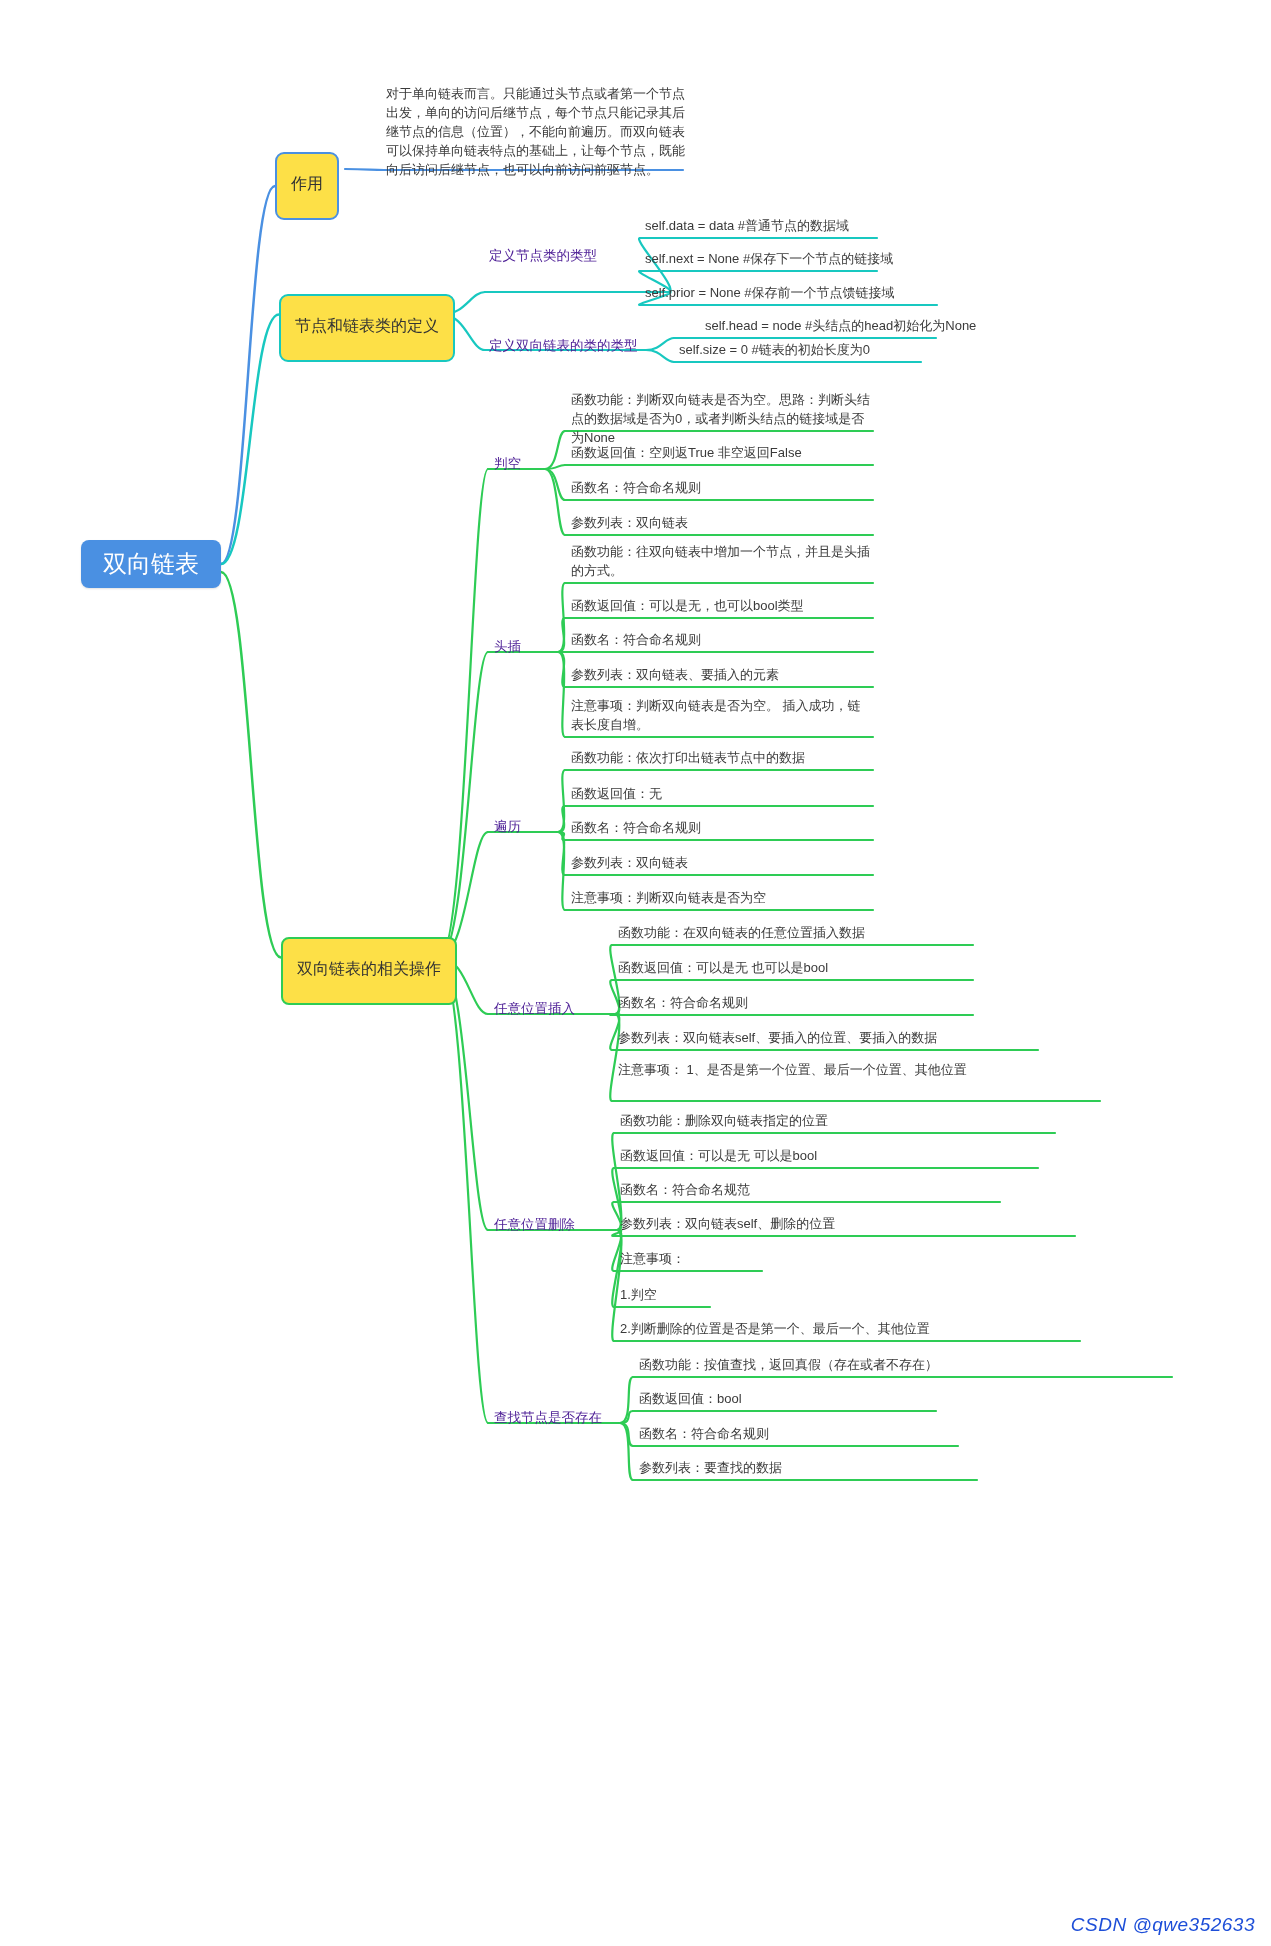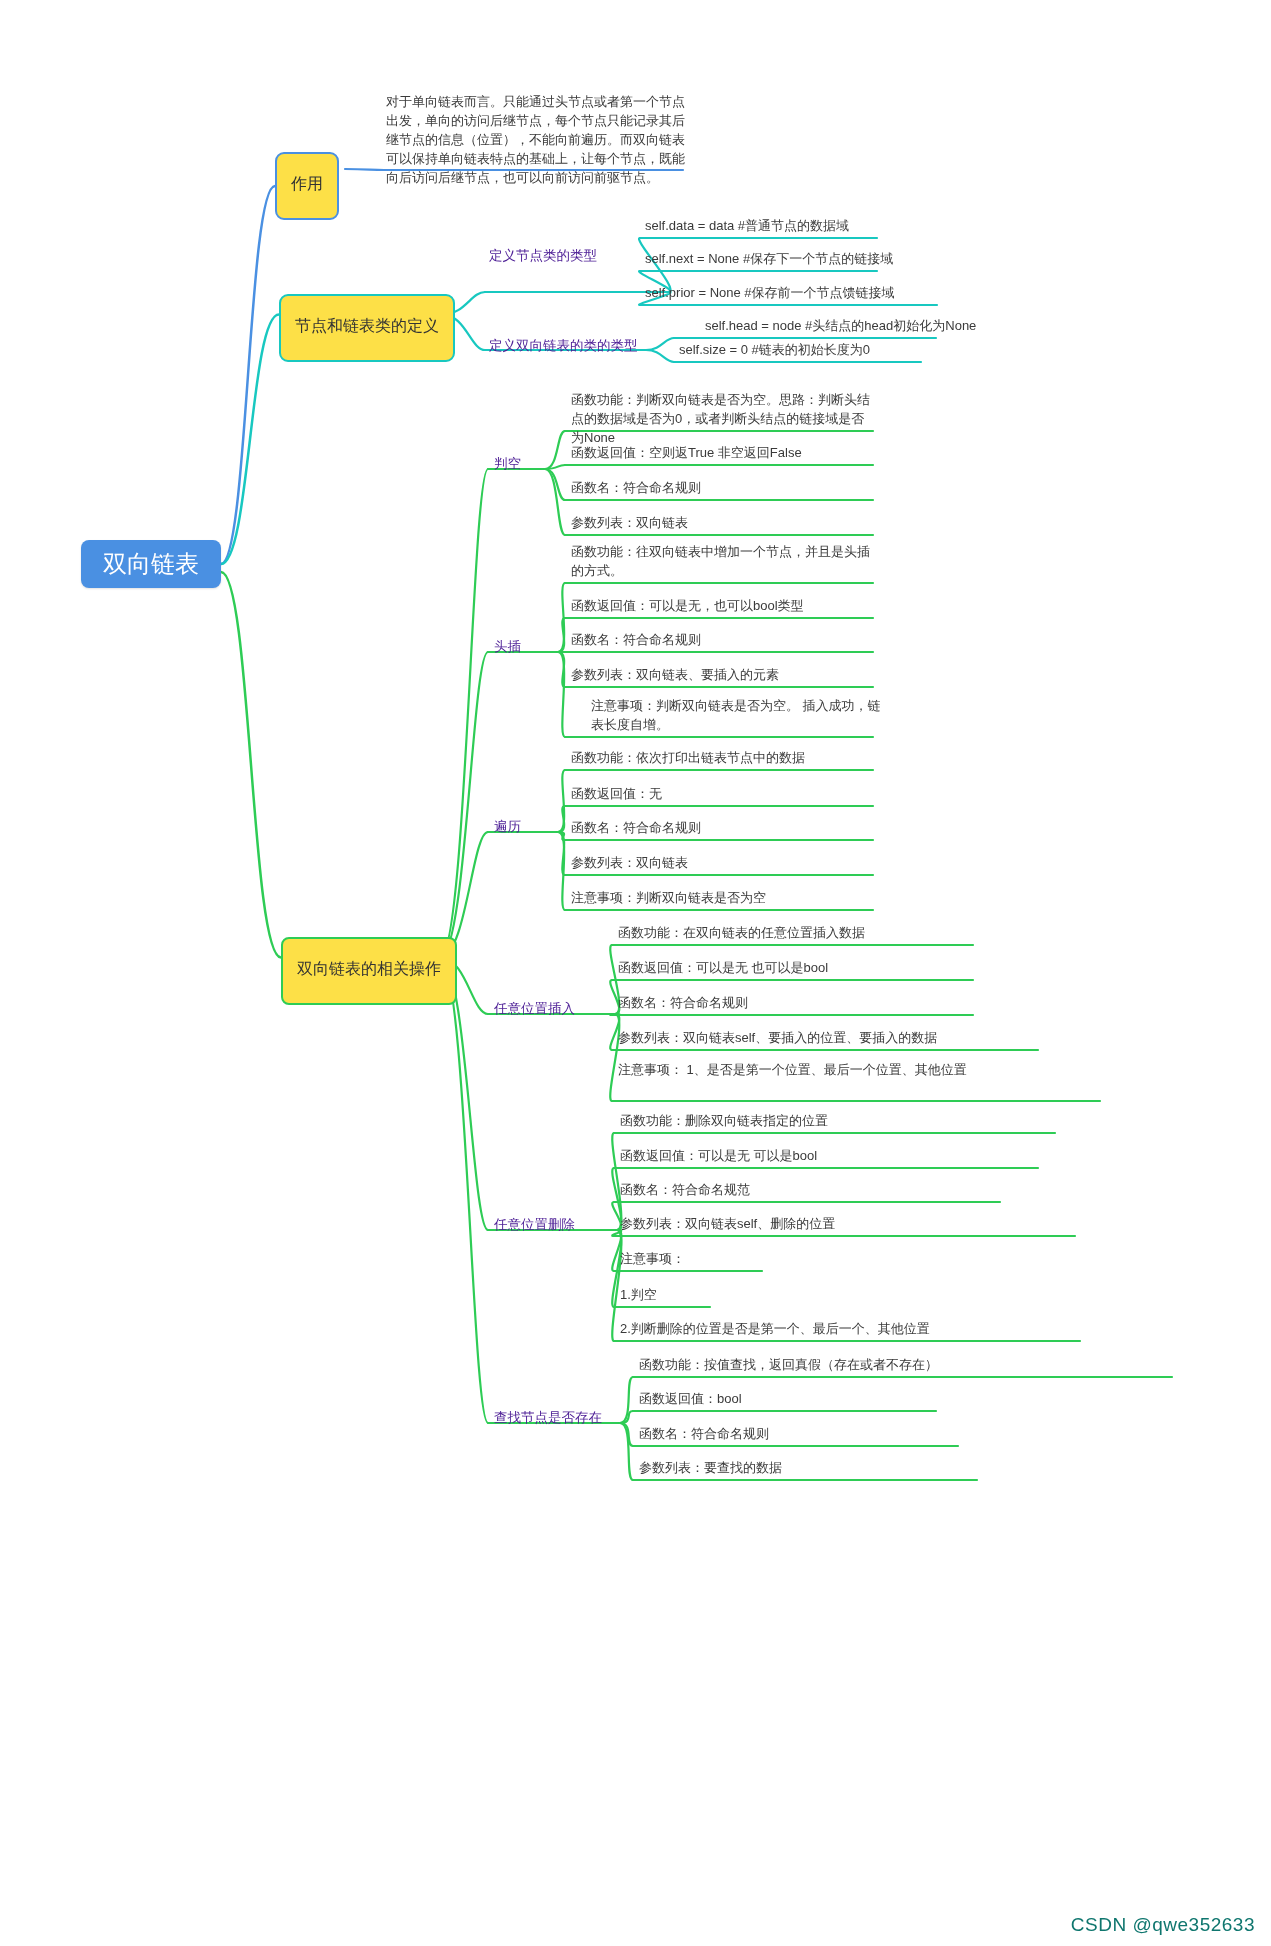--- a/index.html
+++ b/index.html
@@ -20,22 +20,22 @@
   .l1.green{border-color:#2ecc55;border-radius:8px;}
 
   
   .l2{position:absolute;font-size:13.5px;white-space:nowrap;color:#4c1d95;}
 
   
   .leaf{position:absolute;font-size:13px;color:#3a3a3a;line-height:19px;}
   .leaf.wrap{white-space:normal;}
   .leaf.nowrap{white-space:nowrap;}
 
-  .watermark{position:absolute;right:16px;bottom:10px;font-size:19px;color:#0f766e;
-             letter-spacing:.5px;}
+  .watermark{position:absolute;right:16px;bottom:10px;font-size:19px;color:#1d4ed8;
+             letter-spacing:.5px;font-style:italic;}
 </style>
 </head>
 <body>
 
 <div id="canvas">
   <svg class="links" viewBox="0 0 1271 1946">
       <path d="M221,564 C248,564 248,186 275,186" fill="none" stroke="#4a90e2" stroke-width="2.5" stroke-linecap="round"></path>
       <path d="M384,170 L683,170" fill="none" stroke="#4a90e2" stroke-width="2.2" stroke-linecap="round"></path>
       <path d="M345,169 C366.45,169 371.13,170 384,170" fill="none" stroke="#4a90e2" stroke-width="2.2" stroke-linecap="round"></path>
       <path d="M221,564 C250,564 250,314.5 279,314.5" fill="none" stroke="#18c8c0" stroke-width="2.5" stroke-linecap="round"></path>
@@ -122,41 +122,41 @@
       <path d="M620,1423 C634,1423 624.6,1377 633,1377" fill="none" stroke="#2ecc55" stroke-width="2.2" stroke-linecap="round"></path>
       <path d="M633,1411 L936,1411" fill="none" stroke="#2ecc55" stroke-width="2.2" stroke-linecap="round"></path>
       <path d="M620,1423 C634,1423 624.6,1411 633,1411" fill="none" stroke="#2ecc55" stroke-width="2.2" stroke-linecap="round"></path>
       <path d="M633,1446 L958,1446" fill="none" stroke="#2ecc55" stroke-width="2.2" stroke-linecap="round"></path>
       <path d="M620,1423 C634,1423 624.6,1446 633,1446" fill="none" stroke="#2ecc55" stroke-width="2.2" stroke-linecap="round"></path>
       <path d="M633,1480 L977,1480" fill="none" stroke="#2ecc55" stroke-width="2.2" stroke-linecap="round"></path>
       <path d="M620,1423 C634,1423 624.6,1480 633,1480" fill="none" stroke="#2ecc55" stroke-width="2.2" stroke-linecap="round"></path>
     </svg>
 <div class="root" style="left: 81px; top: 540px; width: 100px; text-align: center;">双向链表</div>
     <div class="l1 " style="left: 275px; top: 152px;">作用</div>
-    <div class="leaf wrap" style="left: 386px; top: 92px; width: 304px;">对于单向链表而言。只能通过头节点或者第一个节点出发，单向的访问后继节点，每个节点只能记录其后继节点的信息（位置），不能向前遍历。而双向链表可以保持单向链表特点的基础上，让每个节点，既能向后访问后继节点，也可以向前访问前驱节点。</div>
+    <div class="leaf wrap" style="left: 386px; top: 84px; width: 304px;">对于单向链表而言。只能通过头节点或者第一个节点出发，单向的访问后继节点，每个节点只能记录其后继节点的信息（位置），不能向前遍历。而双向链表可以保持单向链表特点的基础上，让每个节点，既能向后访问后继节点，也可以向前访问前驱节点。</div>
     <div class="l1 teal" style="left: 279px; top: 294px;">节点和链表类的定义</div>
     <div class="l2" style="left: 489px; top: 247px;">定义节点类的类型</div>
     <div class="leaf nowrap" style="left: 645px; top: 216px;">self.data = data #普通节点的数据域</div>
     <div class="leaf nowrap" style="left: 645px; top: 249px;">self.next = None #保存下一个节点的链接域</div>
     <div class="leaf nowrap" style="left: 645px; top: 283px;">self.prior = None #保存前一个节点馈链接域</div>
     <div class="l2" style="left: 489px; top: 337px;">定义双向链表的类的类型</div>
     <div class="leaf nowrap" style="left: 705px; top: 316px;">self.head = node #头结点的head初始化为None</div>
     <div class="leaf nowrap" style="left: 679px; top: 340px;">self.size = 0 #链表的初始长度为0</div>
     <div class="l1 green" style="left: 281px; top: 937px;">双向链表的相关操作</div>
     <div class="l2" style="left: 494px; top: 455px;">判空</div>
     <div class="leaf wrap" style="left: 571px; top: 390px; width: 300px;">函数功能：判断双向链表是否为空。思路：判断头结点的数据域是否为0，或者判断头结点的链接域是否为None</div>
     <div class="leaf nowrap" style="left: 571px; top: 443px;">函数返回值：空则返True 非空返回False</div>
     <div class="leaf nowrap" style="left: 571px; top: 478px;">函数名：符合命名规则</div>
     <div class="leaf nowrap" style="left: 571px; top: 513px;">参数列表：双向链表</div>
     <div class="l2" style="left: 494px; top: 638px;">头插</div>
     <div class="leaf wrap" style="left: 571px; top: 542px; width: 300px;">函数功能：往双向链表中增加一个节点，并且是头插的方式。</div>
     <div class="leaf nowrap" style="left: 571px; top: 596px;">函数返回值：可以是无，也可以bool类型</div>
     <div class="leaf nowrap" style="left: 571px; top: 630px;">函数名：符合命名规则</div>
     <div class="leaf nowrap" style="left: 571px; top: 665px;">参数列表：双向链表、要插入的元素</div>
-    <div class="leaf wrap" style="left: 571px; top: 696px; width: 300px; margin-left: 20px;">注意事项：判断双向链表是否为空。 插入成功，链表长度自增。</div>
+    <div class="leaf wrap" style="left: 571px; top: 696px; width: 300px;">注意事项：判断双向链表是否为空。 插入成功，链表长度自增。</div>
     <div class="l2" style="left: 494px; top: 818px;">遍历</div>
     <div class="leaf nowrap" style="left: 571px; top: 748px;">函数功能：依次打印出链表节点中的数据</div>
     <div class="leaf nowrap" style="left: 571px; top: 784px;">函数返回值：无</div>
     <div class="leaf nowrap" style="left: 571px; top: 818px;">函数名：符合命名规则</div>
     <div class="leaf nowrap" style="left: 571px; top: 853px;">参数列表：双向链表</div>
     <div class="leaf nowrap" style="left: 571px; top: 888px;">注意事项：判断双向链表是否为空</div>
     <div class="l2" style="left: 494px; top: 1000px;">任意位置插入</div>
     <div class="leaf nowrap" style="left: 618px; top: 923px;">函数功能：在双向链表的任意位置插入数据</div>
     <div class="leaf nowrap" style="left: 618px; top: 958px;">函数返回值：可以是无 也可以是bool</div>
     <div class="leaf nowrap" style="left: 618px; top: 993px;">函数名：符合命名规则</div>

